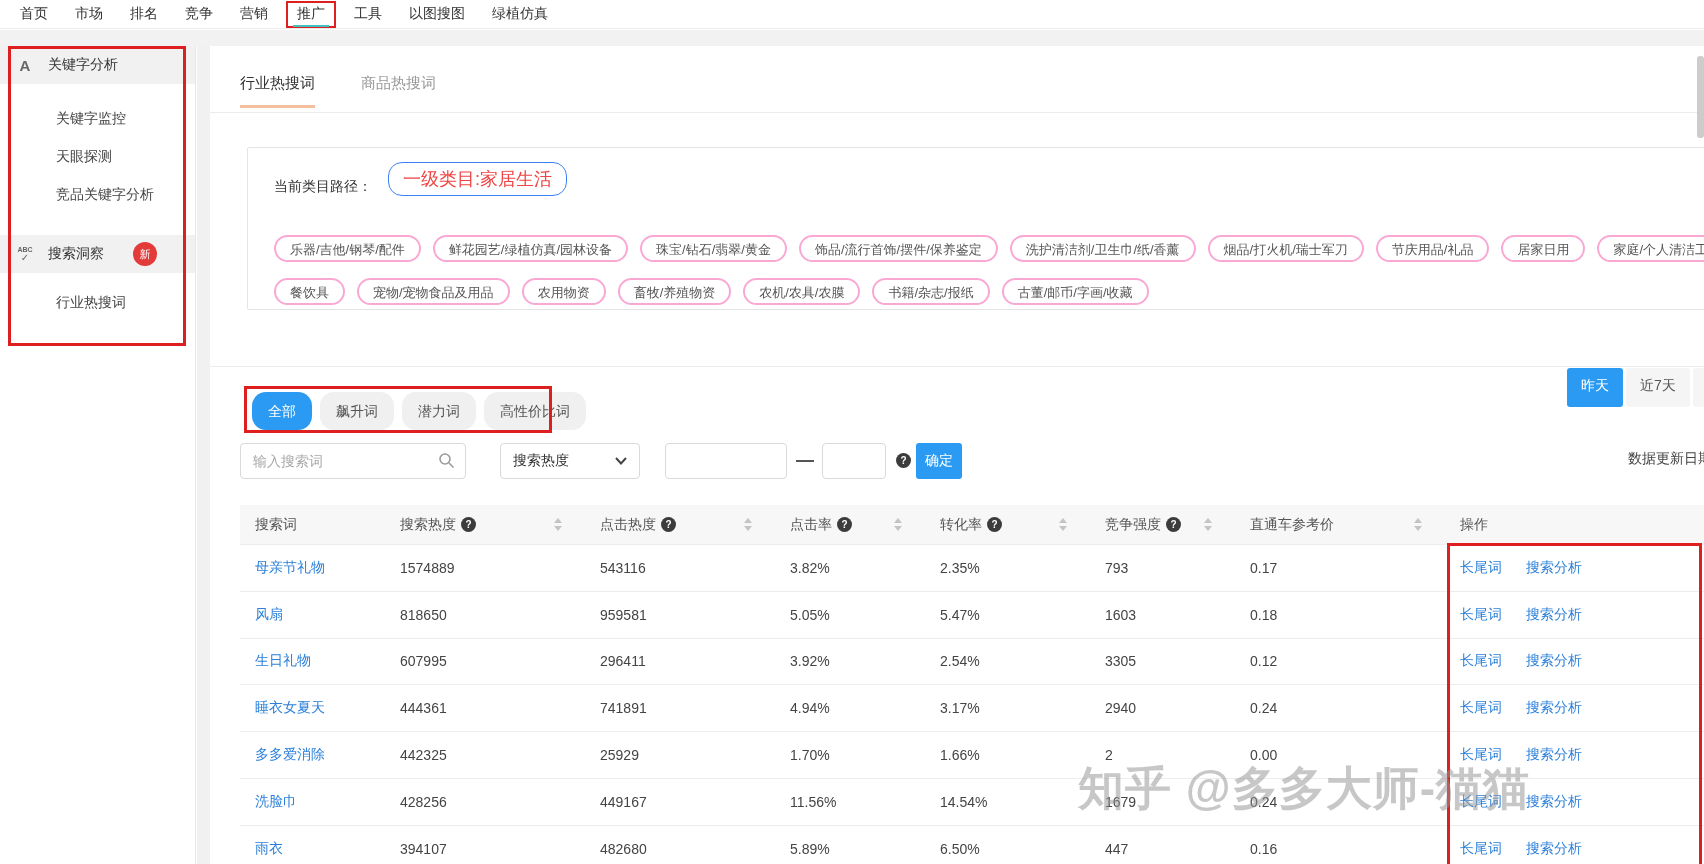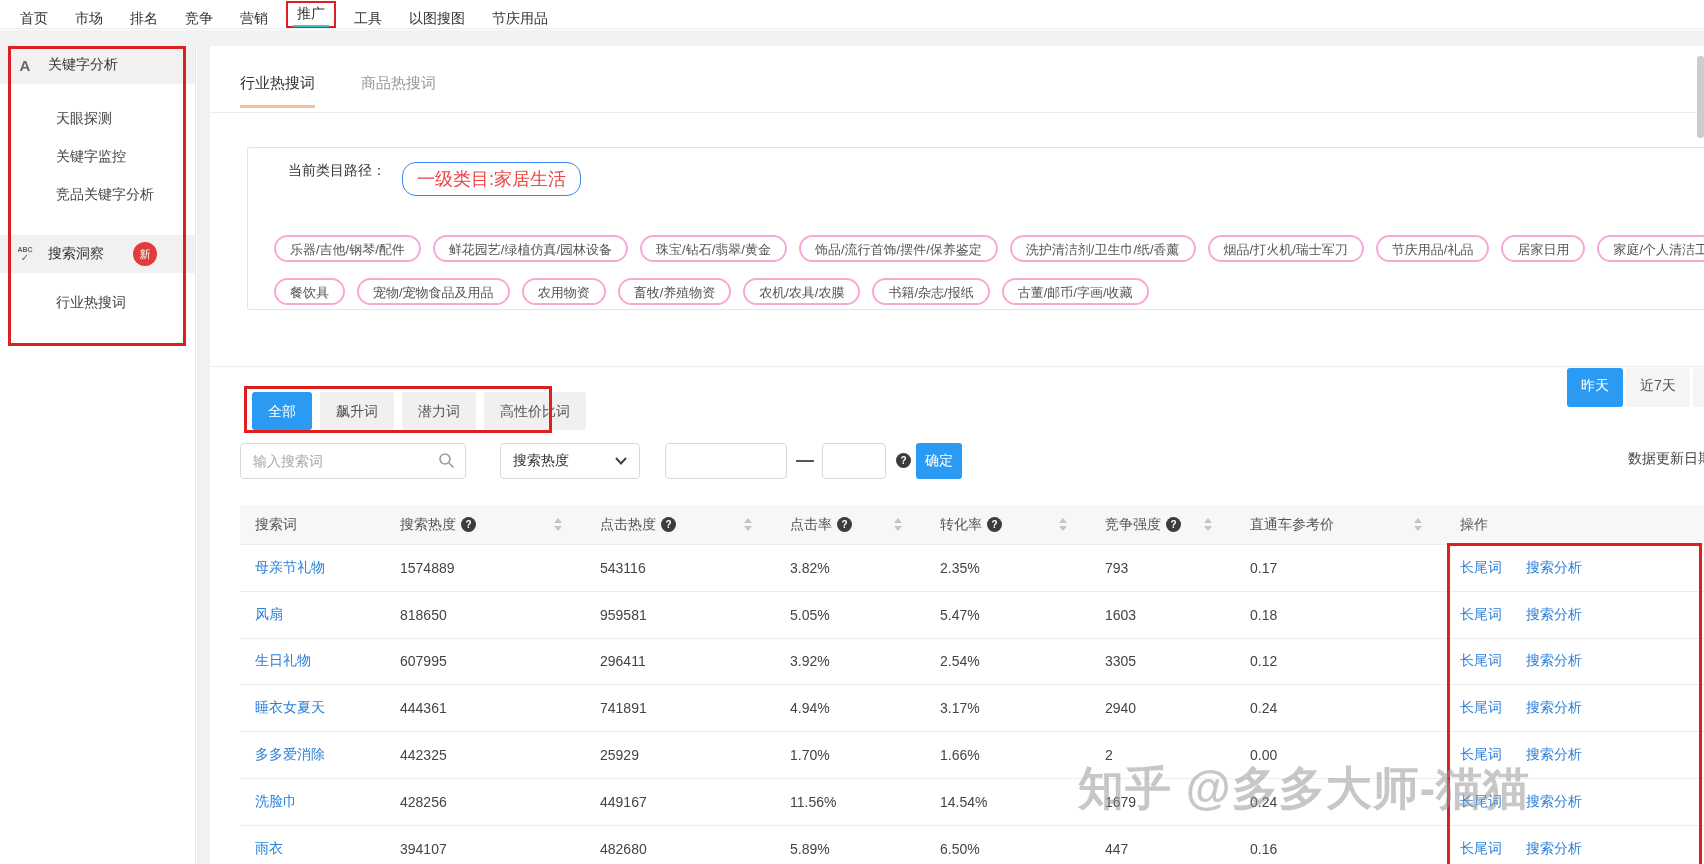--- a/index.html
+++ b/index.html
@@ -1,21 +1,21 @@
 <!DOCTYPE html>
 <html><head>
 <meta charset="utf-8">
 <style>
   *{margin:0;padding:0;box-sizing:border-box}
   html,body{width:1704px;height:864px;overflow:hidden}
   body{position:relative;font-family:"Liberation Sans","DejaVu Sans",sans-serif;background:#fff;color:#333}
 
   
   .topnav{position:absolute;top:0;left:0;right:0;height:29px;background:#fff;border-bottom:1px solid #ececec;
-    display:flex;align-items:flex-end;gap:27px;padding-left:20px;font-size:14px;z-index:30}
+    display:flex;align-items:center;gap:27px;padding-left:20px;font-size:14px;z-index:30}
   .nav-item{color:#333;cursor:pointer;white-space:nowrap}
   .nav-active-wrap{display:inline-flex;border:2.5px solid #dd1f1f;padding:2px 9px 3px;margin:0 -9px;position:relative}
   .nav-active-wrap::after{content:"";position:absolute;left:5px;right:5px;bottom:-1px;height:2px;background:#43c0c0}
 
   .band{position:absolute;top:30px;left:0;right:0;height:16px;background:#f2f2f2;z-index:1}
 
   
   .sidebar{position:absolute;left:0;top:46px;width:196px;bottom:0;background:#fff;border-right:1px solid #e7e7e7;z-index:5}
   .gutter{position:absolute;left:197px;top:46px;width:13px;bottom:0;background:#f1f1f1;z-index:4}
   .sb-row{height:38px;display:flex;align-items:center;font-size:14px;color:#333;cursor:pointer}
@@ -31,31 +31,31 @@
     display:flex;align-items:center;justify-content:center;margin-left:auto;margin-right:38px}
 
   
   .main{position:absolute;left:210px;top:46px;right:0;bottom:0;background:#fff;z-index:5}
   .tabs{position:absolute;left:30px;top:28px;display:flex;gap:46px;font-size:15px}
   .tab{color:#999;padding-bottom:12px;cursor:pointer}
   .tab-active{color:#333;border-bottom:3px solid #f3c09e}
   .tabline{position:absolute;left:0;right:0;top:66px;border-bottom:1px solid #ececec}
 
   .catbox{position:absolute;left:37px;top:101px;width:1490px;height:163px;border:1px solid #e4e4e4;border-radius:2px}
-  .pathrow{position:absolute;left:40px;top:14px;display:flex;align-items:flex-start;font-size:14px;color:#333}
+  .pathrow{position:absolute;left:26px;top:14px;display:flex;align-items:flex-end;font-size:14px;color:#333}
   .teal-pill{border:1px solid #3b82f6;color:#ef4444;border-radius:14px;padding:4px 14px;font-size:18px;margin-left:16px;cursor:pointer}
   .pills{position:absolute;display:flex;gap:12px;white-space:nowrap}
   #pills-row1{left:26px;top:87px}
   #pills-row2{left:26px;top:130px}
   .pill{height:27px;line-height:25px;border:2px solid #f9a8d4;border-radius:14px;padding:0 14px;font-size:13px;color:#555;cursor:pointer;background:#fff}
 
   .divider2{position:absolute;left:0;right:0;top:320px;border-bottom:1px solid #ececec}
 
   .word-tabs{position:absolute;left:42px;top:346px;display:flex;gap:8px}
-  .wtab{height:38px;line-height:38px;padding:0 16px;background:#f0f0f0;color:#555;font-size:14px;border-radius:3px;cursor:pointer}
+  .wtab{height:38px;line-height:38px;padding:0 16px;background:#f0f0f0;color:#555;font-size:14px;border-radius:14px;cursor:pointer}
   .wtab-active{background:#2b9af3;color:#fff}
   .date-tabs{position:absolute;left:1357px;top:322px;display:flex;gap:3px}
   .dtab{height:39px;line-height:34px;padding:0 14px;background:#f5f5f5;color:#555;font-size:14px;border-radius:3px;cursor:pointer;white-space:nowrap}
   .dtab-active{background:#2b9af3;color:#fff}
 
   .inp{position:absolute;height:36px;border:1px solid #d9d9d9;border-radius:4px;padding:0 12px;font-size:14px;color:#333;
     outline:none;background:#fff;font-family:inherit}
   .inp::placeholder{color:#a8a8a8}
   #search-input{left:30px;top:397px;width:226px;padding-right:34px}
   .mag{position:absolute;left:228px;top:406px;z-index:6}
@@ -103,31 +103,31 @@
     <span class="nav-item">首页</span>
     <span class="nav-item">市场</span>
     <span class="nav-item">排名</span>
     <span class="nav-item">竞争</span>
     <span class="nav-item">营销</span>
     <span class="nav-active-wrap">
       <span class="nav-item">推广</span>
     </span>
     <span class="nav-item">工具</span>
     <span class="nav-item">以图搜图</span>
-    <span class="nav-item">节庆用品</span>
+    <span class="nav-item">绿植仿真</span>
   </nav>
 <div class="band"></div>
 
 <aside class="sidebar" id="sidebar-rows">
     <div class="sb-row sb-header">
       <span class="sb-icon">A</span>
       <span>关键字分析</span>
     </div>
+    <div class="sb-row sb-item">关键字监控</div>
     <div class="sb-row sb-item">天眼探测</div>
-    <div class="sb-row sb-item">关键字监控</div>
     <div class="sb-row sb-item">竞品关键字分析</div>
     <div class="sb-row sb-header">
       <span class="sb-icon abc">
         <span>ABC</span>
         <span class="abc-check">✓</span>
       </span>
       <span>搜索洞察</span>
       <span class="badge-new">新</span>
     </div>
     <div class="sb-row sb-item">行业热搜词</div>

